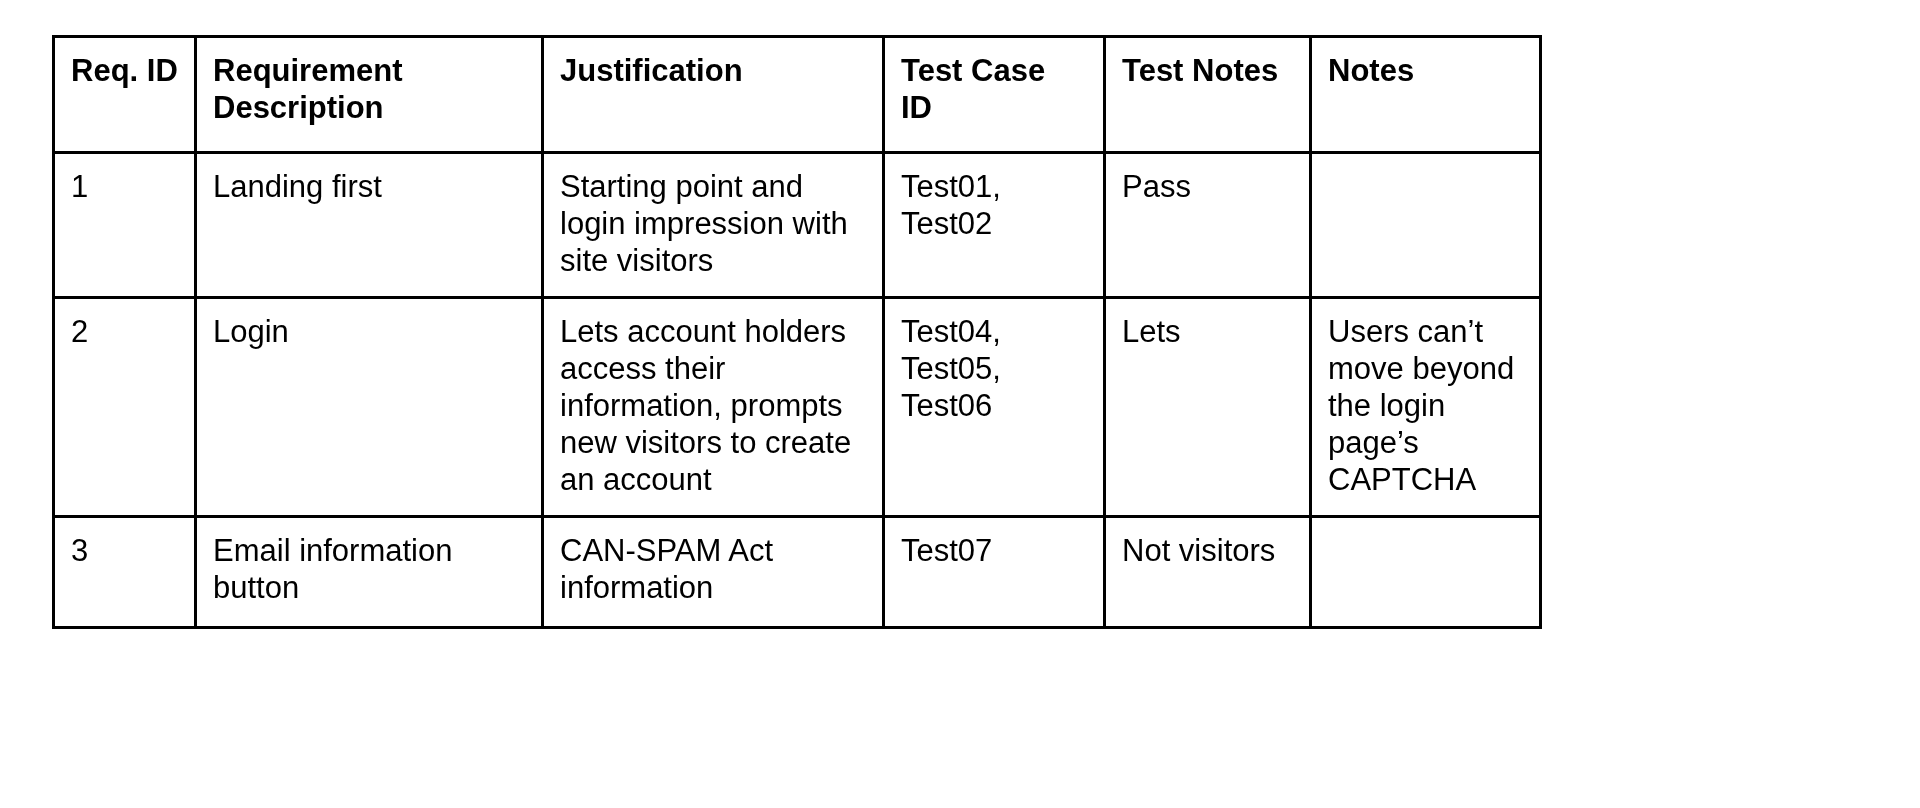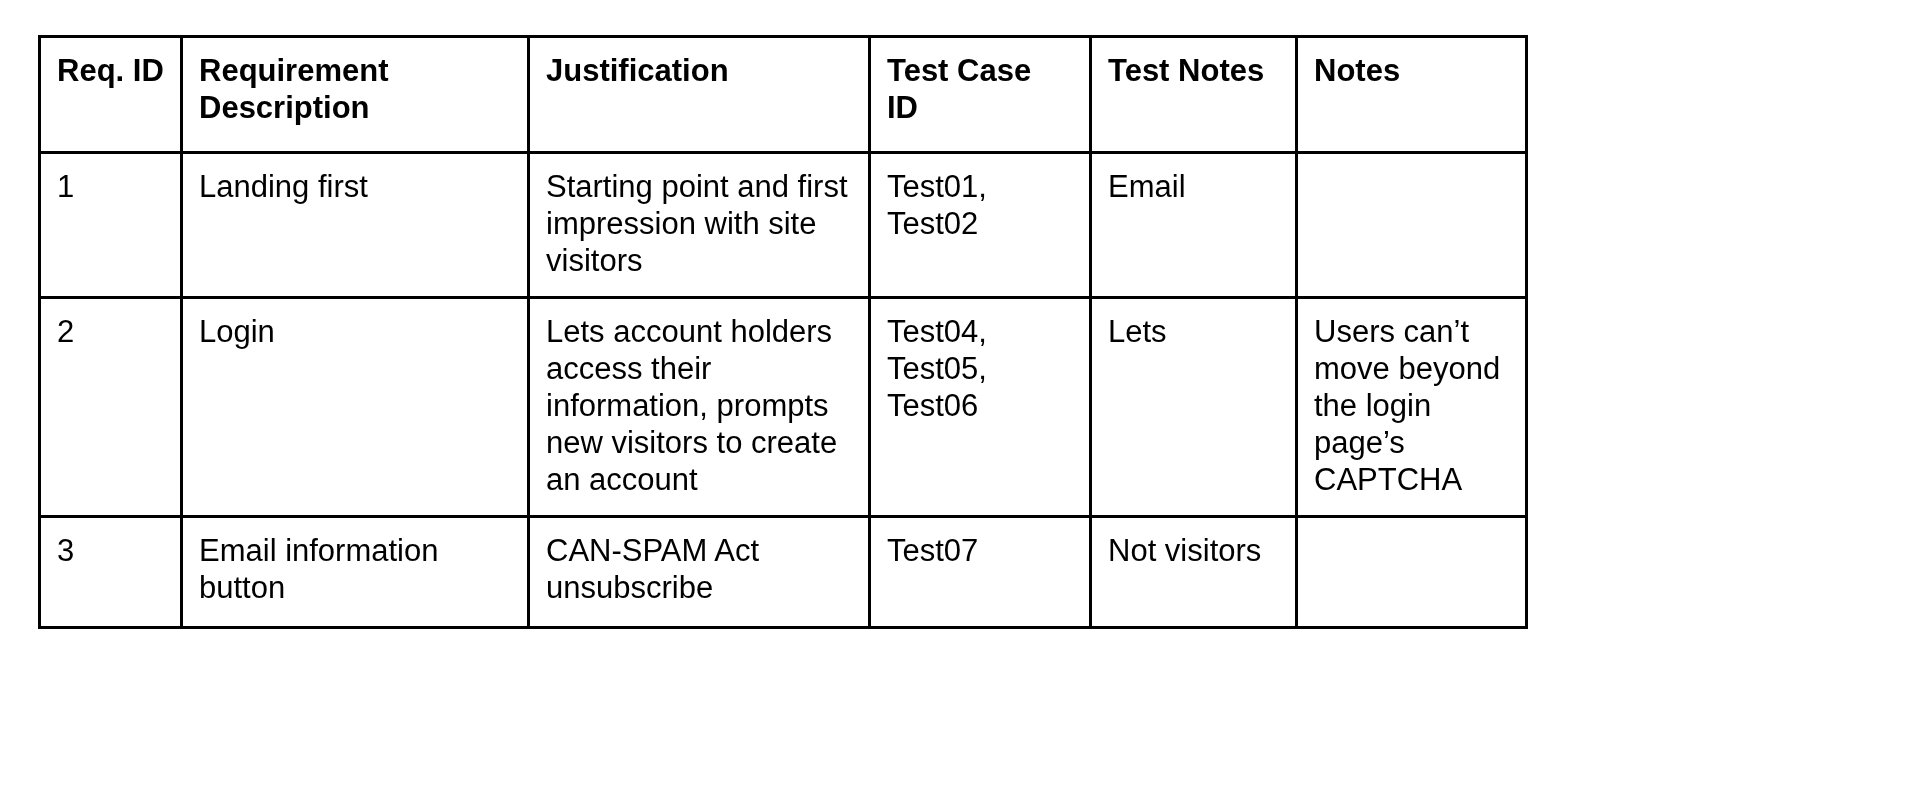--- a/index.html
+++ b/index.html
@@ -15,21 +15,21 @@
     overflow: hidden;
   }
   .page {
     position: relative;
     width: 1920px;
     height: 808px;
     background: #ffffff;
   }
   .table-wrap {
     position: absolute;
-    left: 38px;
+    left: 52px;
     top: 35px;
     width: 1780px;
   }
   table.req-table {
     border-collapse: collapse;
     table-layout: fixed;
     width: 1487px;
     background: #ffffff;
   }
   table.req-table th,
@@ -110,28 +110,28 @@
       </thead>
       <tbody>
         <tr class="row-1">
           <td>
             <span class="cell-text">1</span>
           </td>
           <td>
             <span class="cell-text">Landing first</span>
           </td>
           <td>
-            <span class="cell-text">Starting point and first impression with site visitors</span>
+            <span class="cell-text">Starting point and login impression with site visitors</span>
           </td>
           <td>
             <span class="cell-text">Test01,
 Test02</span>
           </td>
           <td>
-            <span class="cell-text">Email</span>
+            <span class="cell-text">Pass</span>
           </td>
           <td>
             <span class="cell-text"></span>
           </td>
         </tr>
         <tr class="row-2">
           <td>
             <span class="cell-text">2</span>
           </td>
           <td>
@@ -153,21 +153,21 @@
           </td>
         </tr>
         <tr class="row-3">
           <td>
             <span class="cell-text">3</span>
           </td>
           <td>
             <span class="cell-text">Email information button</span>
           </td>
           <td>
-            <span class="cell-text">CAN-SPAM Act unsubscribe</span>
+            <span class="cell-text">CAN-SPAM Act information</span>
           </td>
           <td>
             <span class="cell-text">Test07</span>
           </td>
           <td>
             <span class="cell-text">Not visitors</span>
           </td>
           <td>
             <span class="cell-text"></span>
           </td>

